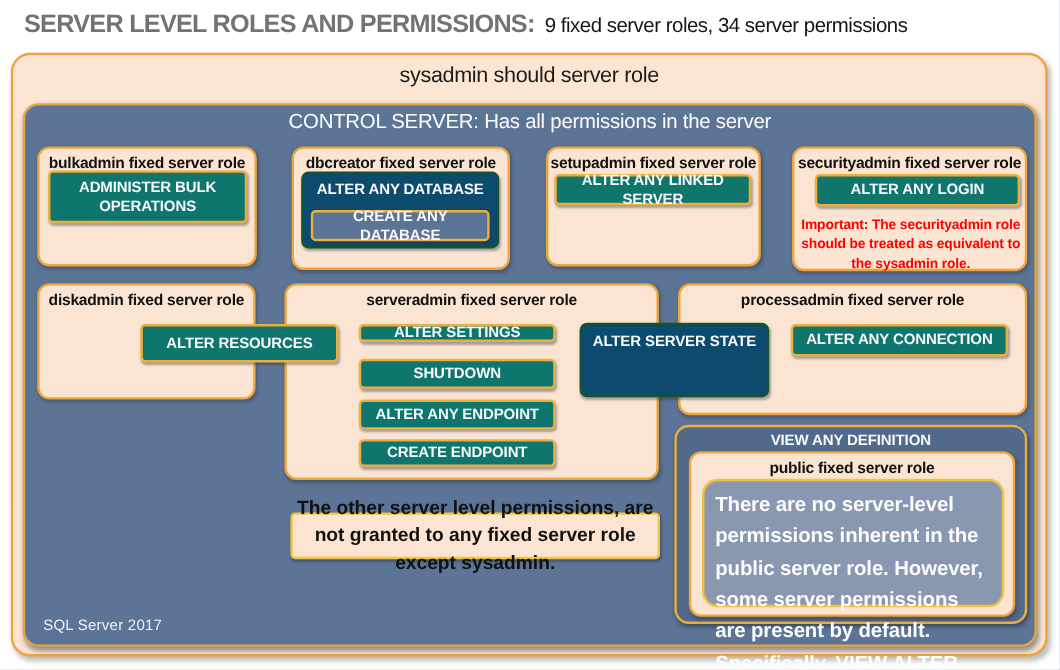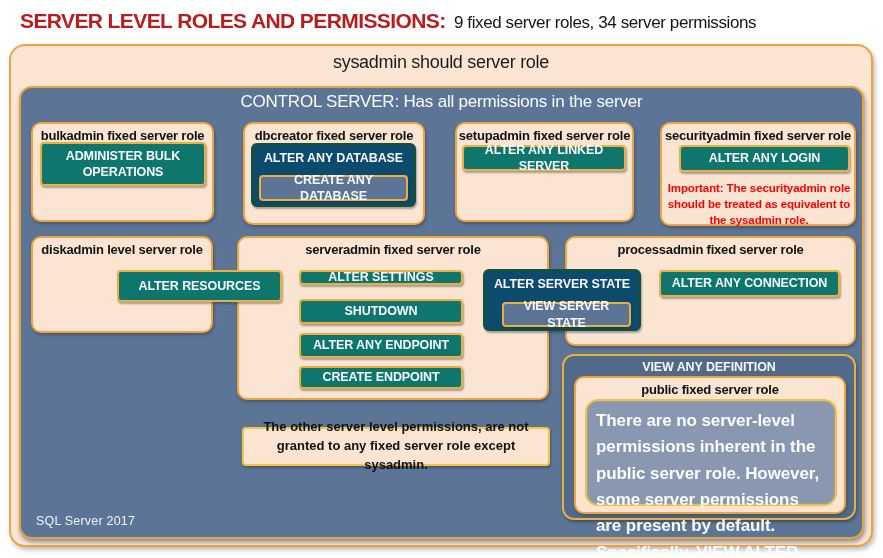--- a/index.html
+++ b/index.html
@@ -4,21 +4,21 @@
 <style>
   html,body{margin:0;padding:0;background:#ffffff;}
   #stage{
     position:relative;width:883px;height:558px;background:#ffffff;overflow:hidden;
     font-family:"Liberation Sans", sans-serif;color:#111;
   }
   .abs{position:absolute;box-sizing:border-box;}
 
   
   .headline{left:20px;top:7px;width:850px;line-height:27px;white-space:nowrap;}
-  .headline .main{font-size:21px;font-weight:bold;letter-spacing:-0.6px;color:#b91c1c;}
+  .headline .main{font-size:21px;font-weight:bold;letter-spacing:-0.6px;color:#737373;}
   .headline .sub{font-size:17px;font-weight:400;letter-spacing:-0.4px;color:#151515;margin-left:4px;}
 
   
   .outer{
     left:9px;top:44px;width:864px;height:503px;background:#FCE5D2;
     border:2px solid #F0A23C;border-radius:16px;box-shadow:2px 3px 4px rgba(110,110,110,.45);
   }
   .sysadmin-title{left:9px;top:52px;width:864px;text-align:center;font-size:18px;letter-spacing:-0.3px;color:#1c1c1c;}
 
   
@@ -49,21 +49,21 @@
   .chip-holder .holder-label{
     display:block;width:100%;text-align:center;color:#F7F9FC;font-weight:bold;
     font-size:12.5px;letter-spacing:-0.1px;padding-top:6px;
   }
   .chip.dark{background:#5C7495;}
 
   .warning{color:#FF0000;font-weight:bold;font-size:11.5px;line-height:1.4;text-align:center;letter-spacing:-0.1px;}
 
   .note-box{
     background:#FBE5D2;border:2px solid #F2C53F;border-radius:4px;
-    font-weight:bold;font-size:13px;line-height:1.45;text-align:center;color:#111;
+    font-weight:bold;font-size:16px;line-height:1.45;text-align:center;color:#111;
     display:flex;align-items:center;justify-content:center;box-shadow:1px 2px 2px rgba(40,50,70,.4);
   }
 
   
   .definition-box{
     background:#51698B;border:2px solid #EDAF3C;border-radius:12px;
     box-shadow:1px 2px 3px rgba(30,40,60,.5);
   }
   .definition-label{width:100%;text-align:center;color:#F7F9FC;font-weight:bold;font-size:12.5px;padding-top:4px;letter-spacing:-0.1px;}
   .public-note{
@@ -101,21 +101,21 @@
   <div class="abs role" style="left:455px;top:122px;width:179px;height:100px;">
     <div class="role-title">setupadmin fixed server role</div>
   </div>
 
   <div class="abs role" style="left:660px;top:122px;width:196px;height:104px;">
     <div class="role-title">securityadmin fixed server role</div>
     <div class="abs warning" style="left:4px;top:56px;width:186px;">Important: The securityadmin role should be treated as equivalent to the sysadmin role.</div>
   </div>
 
   <div class="abs role" style="left:31px;top:236px;width:182px;height:97px;">
-    <div class="role-title">diskadmin level server role</div>
+    <div class="role-title">diskadmin fixed server role</div>
   </div>
 
   <div class="abs role" style="left:237px;top:236px;width:312px;height:164px;">
     <div class="role-title">serveradmin fixed server role</div>
   </div>
 
   <div class="abs role" style="left:565px;top:236px;width:291px;height:110px;">
     <div class="role-title">processadmin fixed server role</div>
   </div>
 
@@ -132,21 +132,20 @@
 
   <div class="abs chip" style="left:117px;top:270px;width:165px;height:32px;">ALTER RESOURCES</div>
 
   <div class="abs chip" style="left:299px;top:270px;width:164px;height:15px;">ALTER SETTINGS</div>
   <div class="abs chip" style="left:299px;top:299px;width:164px;height:25px;">SHUTDOWN</div>
   <div class="abs chip" style="left:299px;top:333px;width:164px;height:25px;">ALTER ANY ENDPOINT</div>
   <div class="abs chip" style="left:299px;top:366px;width:164px;height:23px;">CREATE ENDPOINT</div>
 
   <div class="abs chip-holder" style="left:483px;top:269px;width:158px;height:62px;">
     <span class="holder-label">ALTER SERVER STATE</span>
-    <div class="abs chip dark" style="left:17px;top:31px;width:129px;height:25px;">VIEW SERVER STATE</div>
   </div>
 
   <div class="abs chip" style="left:659px;top:270px;width:181px;height:27px;">ALTER ANY CONNECTION</div>
 
   <div class="abs note-box" style="left:242px;top:427px;width:308px;height:39px;">The other server level permissions, are not granted to any fixed server role except sysadmin.</div>
 
   <div class="abs definition-box" style="left:562px;top:354px;width:294px;height:166px;">
     <div class="definition-label">VIEW ANY DEFINITION</div>
     <div class="abs role" style="left:10px;top:20px;width:272px;height:138px;">
       <div class="role-title">public fixed server role</div>

